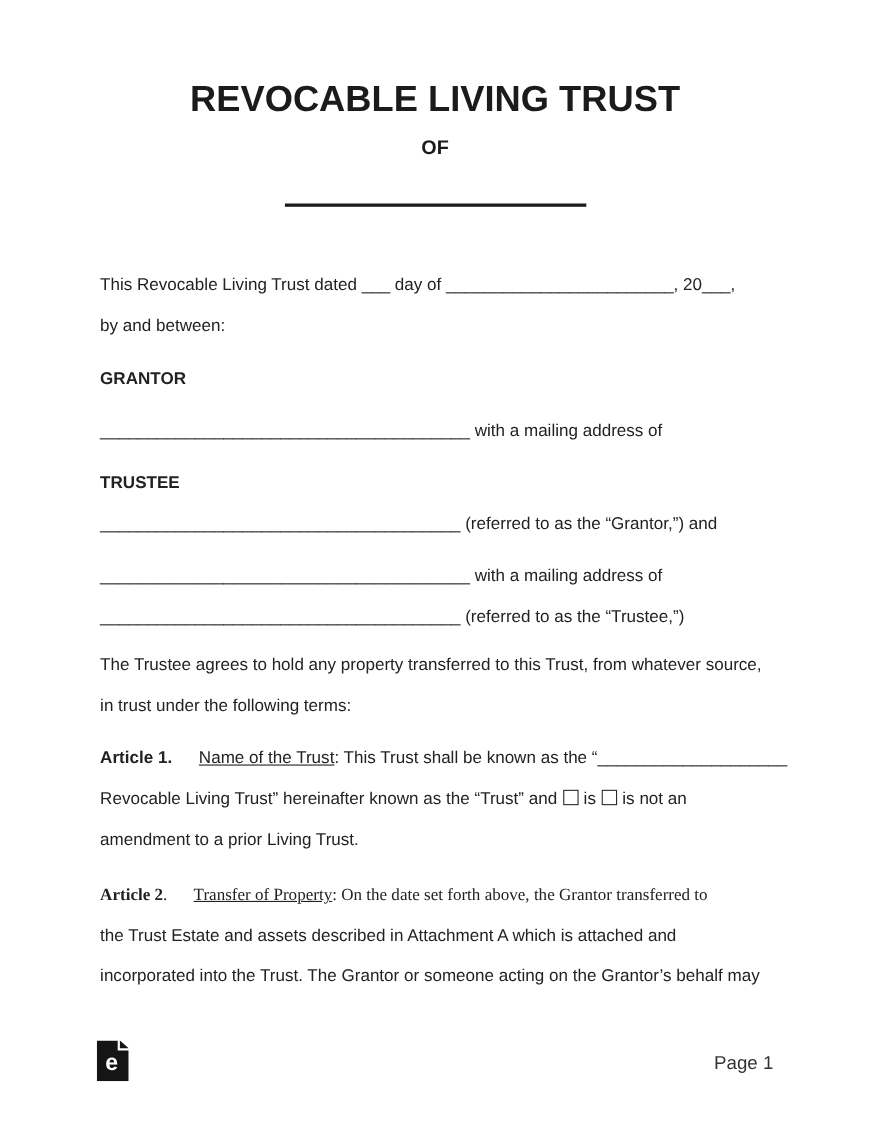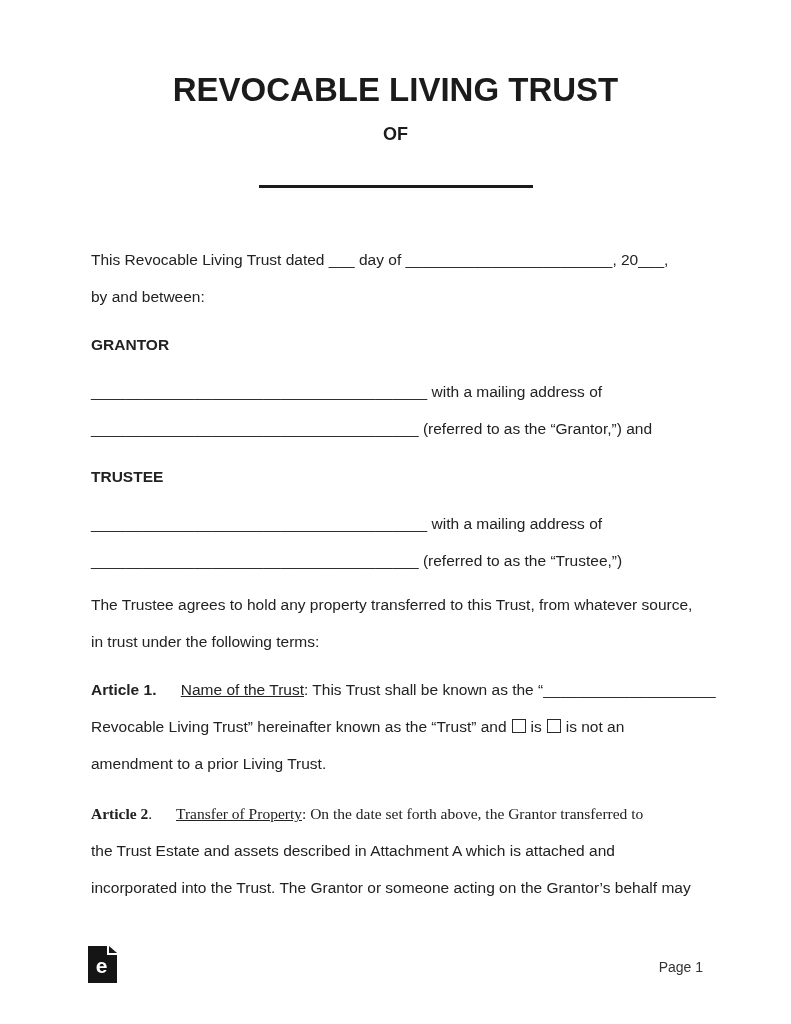--- a/index.html
+++ b/index.html
@@ -56,21 +56,21 @@
     position: absolute;
     left: 88px;
     top: 946px;
     width: 29px;
     height: 37px;
   }
   .footer-page {
     position: absolute;
     top: 958px;
     right: 88px;
-    font-size: 14px;
+    font-size: 17px;
     color: #333333;
     line-height: 18px;
   }
 </style>
 </head>
 <body>
 
 <div class="page">
   <div class="doc">
 
@@ -79,23 +79,23 @@
     <div class="title-blank"></div>
 
     <div class="content">
 
       <div class="line">This Revocable Living Trust dated ___ day of ________________________, 20___,</div>
       <div class="line">by and between:</div>
 
       <div class="line bold para-gap">GRANTOR</div>
 
       <div class="line para-gap-md"><span>_______________________________________</span><span> with a mailing address of</span></div>
+      <div class="line bold para-gap">TRUSTEE</div>
+
       <div class="line"><span>______________________________________</span><span> (referred to as the “Grantor,”) and</span></div>
-
-      <div class="line bold para-gap">TRUSTEE</div>
 
       <div class="line para-gap-md"><span>_______________________________________</span><span> with a mailing address of</span></div>
       <div class="line"><span>______________________________________</span><span> (referred to as the “Trustee,”)</span></div>
 
       <div class="line para-gap-sm">The Trustee agrees to hold any property transferred to this Trust, from whatever source,</div>
       <div class="line">in trust under the following terms:</div>
 
       <div class="line para-gap"><span class="bold">Article 1. </span><span class="underlined">Name of the Trust</span><span>: This Trust shall be known as the “</span><span>____________________</span></div>
       <div class="line"><span>Revocable Living Trust” hereinafter known as the “Trust” and</span><span class="cb"></span><span>is</span><span class="cb"></span><span>is not an</span></div>
       <div class="line">amendment to a prior Living Trust.</div>

